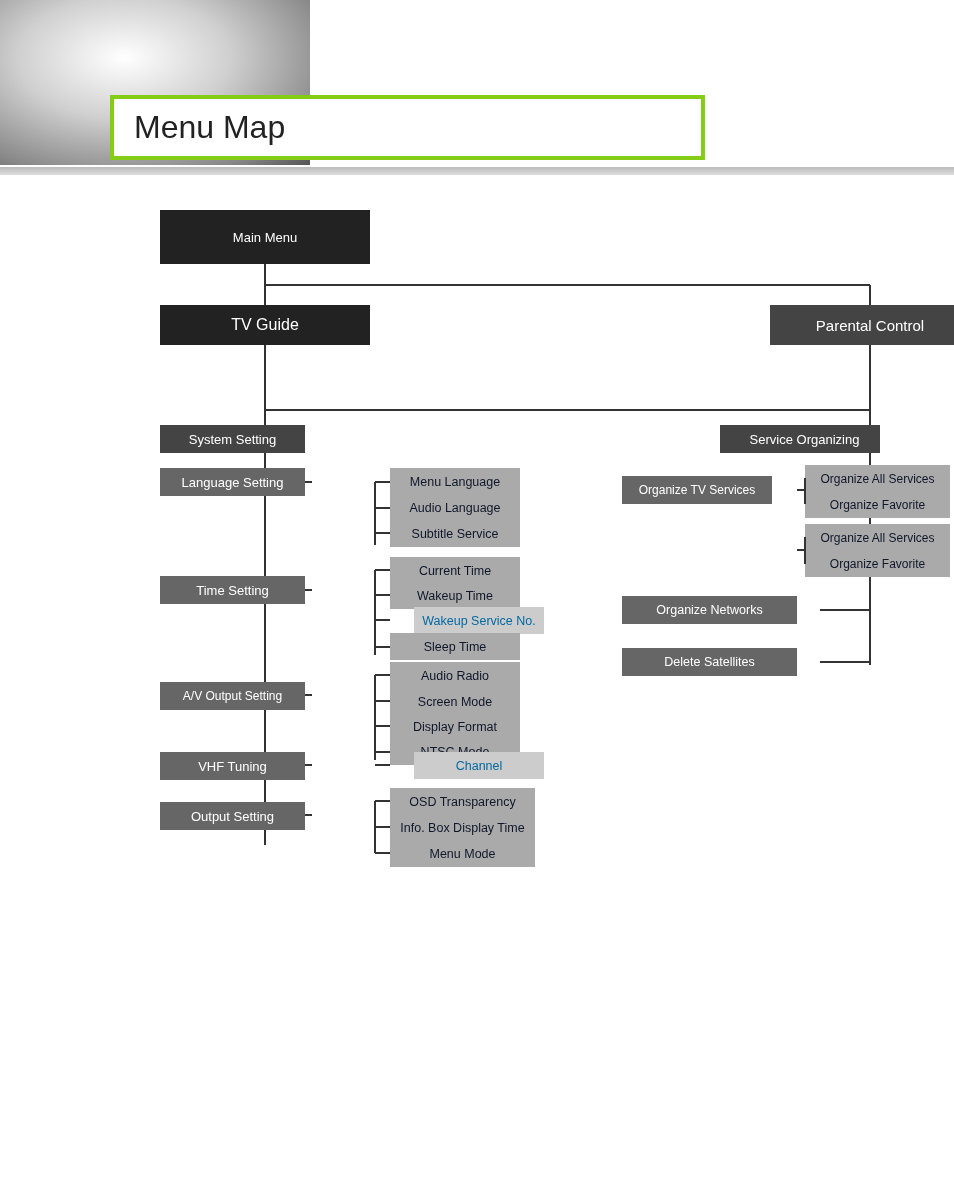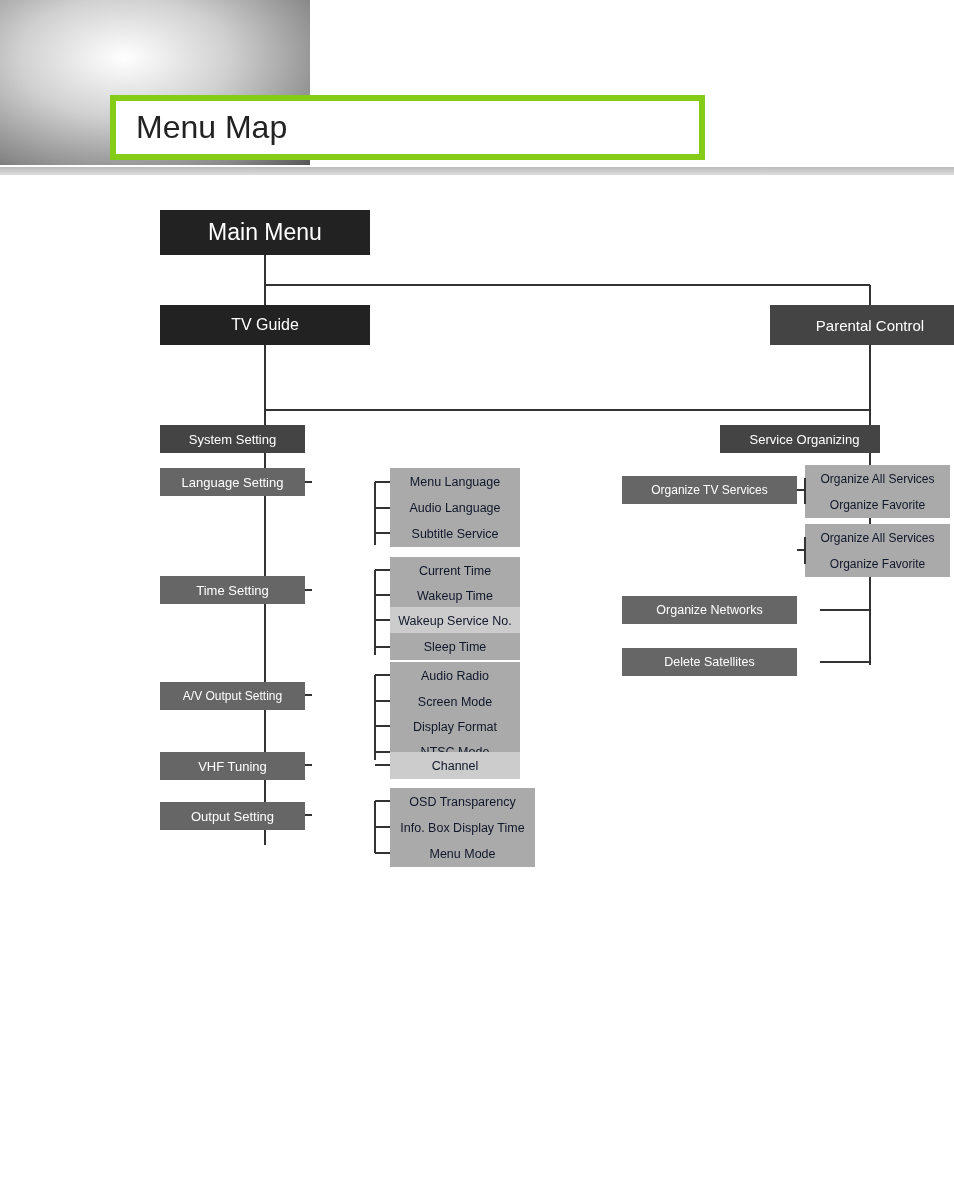--- a/index.html
+++ b/index.html
@@ -24,21 +24,21 @@
       width: 310px;
       height: 165px;
       background: radial-gradient(ellipse at 40% 35%, #ffffff 0%, #d0d0d0 40%, #888 80%, #555 100%);
     }
     .title-box {
       position: absolute;
       top: 95px;
       left: 110px;
       width: 595px;
       height: 65px;
-      border: 6px solid #84cc16;
+      border: 4px solid #84cc16;
       background: #ffffff;
       display: flex;
       align-items: center;
       padding-left: 20px;
     }
     .title-box h1 {
       font-size: 32px;
       font-weight: normal;
       color: #222;
     }
@@ -80,21 +80,22 @@
     .box-medium-gray {
       background: #666;
       color: #fff;
     }
     .box-light-gray {
       background: #aaa;
       color: #0f172a;
     }
     .box-disabled {
       background: #ccc;
-      color: #0f172a;
+      color: #0369a1;
+      margin-left: 24px;
     }
 
     .menu-box {
       display: flex;
       align-items: center;
       justify-content: center;
       font-size: 13px;
       white-space: nowrap;
       padding: 0 8px;
     }
@@ -191,21 +192,21 @@
 
       <line x1="870" y1="415" x2="820" y2="415" stroke="#333" stroke-width="2"></line>
 
       <line x1="870" y1="467" x2="820" y2="467" stroke="#333" stroke-width="2"></line>
 
       <line x1="265" y1="150" x2="265" y2="215" stroke="#333" stroke-width="2"></line>
 
       <line x1="870" y1="150" x2="870" y2="215" stroke="#333" stroke-width="2"></line>
     </svg>
 
-    <div class="abs menu-box box-black" style="left:160px; top:15px; width:210px; height:45px; font-size:23px;">
+    <div class="abs menu-box box-black" style="left:160px; top:15px; width:210px; height:54px; font-size:13px;">
       <span>Main Menu</span>
     </div>
 
     <div class="abs menu-box box-black" style="left:160px; top:110px; width:210px; height:40px; font-size:16px;">
       <span>TV Guide</span>
     </div>
 
     <div class="abs menu-box box-dark-gray" style="left:770px; top:110px; width:200px; height:40px; font-size:15px;">
       <span>Parental Control</span>
     </div>
@@ -281,21 +282,21 @@
       <span>Info. Box Display Time</span>
     </div>
     <div class="abs menu-box box-light-gray" style="left:390px; top:645px; width:145px; height:27px; font-size:12.5px;">
       <span>Menu Mode</span>
     </div>
 
     <div class="abs menu-box box-dark-gray" style="left:720px; top:230px; width:160px; height:28px; font-size:13px;padding-left:17px;">
       <span>Service Organizing</span>
     </div>
 
-    <div class="abs menu-box box-medium-gray" style="left:622px; top:281px; width:175px; height:28px; font-size:12px;">
+    <div class="abs menu-box box-medium-gray" style="left:622px; top:281px; width:150px; height:28px; font-size:12px;">
       <span>Organize TV Services</span>
     </div>
 
     <div class="abs menu-box box-light-gray" style="left:805px; top:270px; width:145px; height:27px; font-size:12px;">
       <span>Organize All Services</span>
     </div>
     <div class="abs menu-box box-light-gray" style="left:805px; top:296px; width:145px; height:27px; font-size:12px;">
       <span>Organize Favorite</span>
     </div>
 

